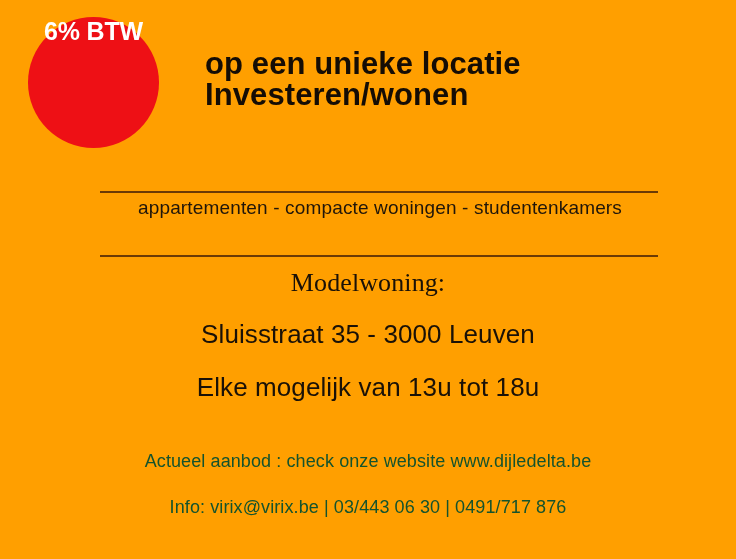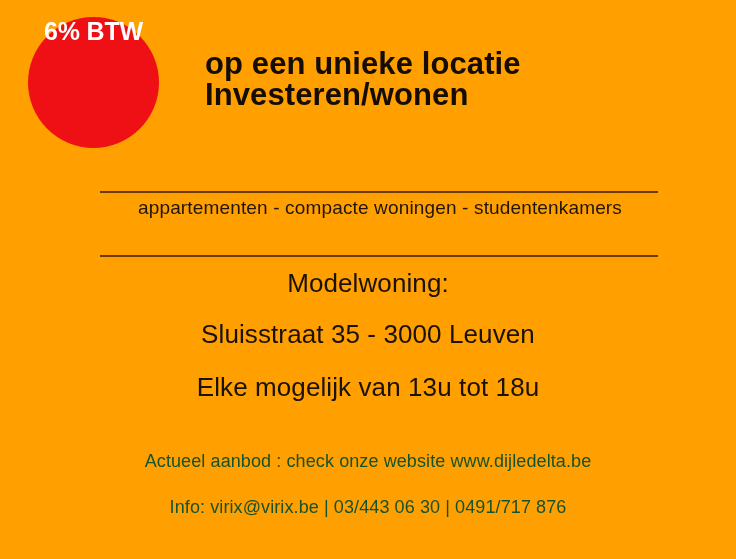--- a/index.html
+++ b/index.html
@@ -95,21 +95,21 @@
     width: 600px;
     text-align: center;
   }
   .model-line {
     display: block;
     font-size: 26px;
     color: #1a1107;
     letter-spacing: 0.1px;
     line-height: 1.0;
   }
-  .model-line.l1 { margin-bottom: 13px; }
+  .model-line.l1 { margin-bottom: 13px; font-family: Liberation Serif, serif; }
   .model-line.l2 { margin-bottom: 27px; margin-top: 25px; }
 
   
   .contact-block {
     position: absolute;
     left: 68px;
     top: 452px;
     width: 600px;
     text-align: center;
   }

